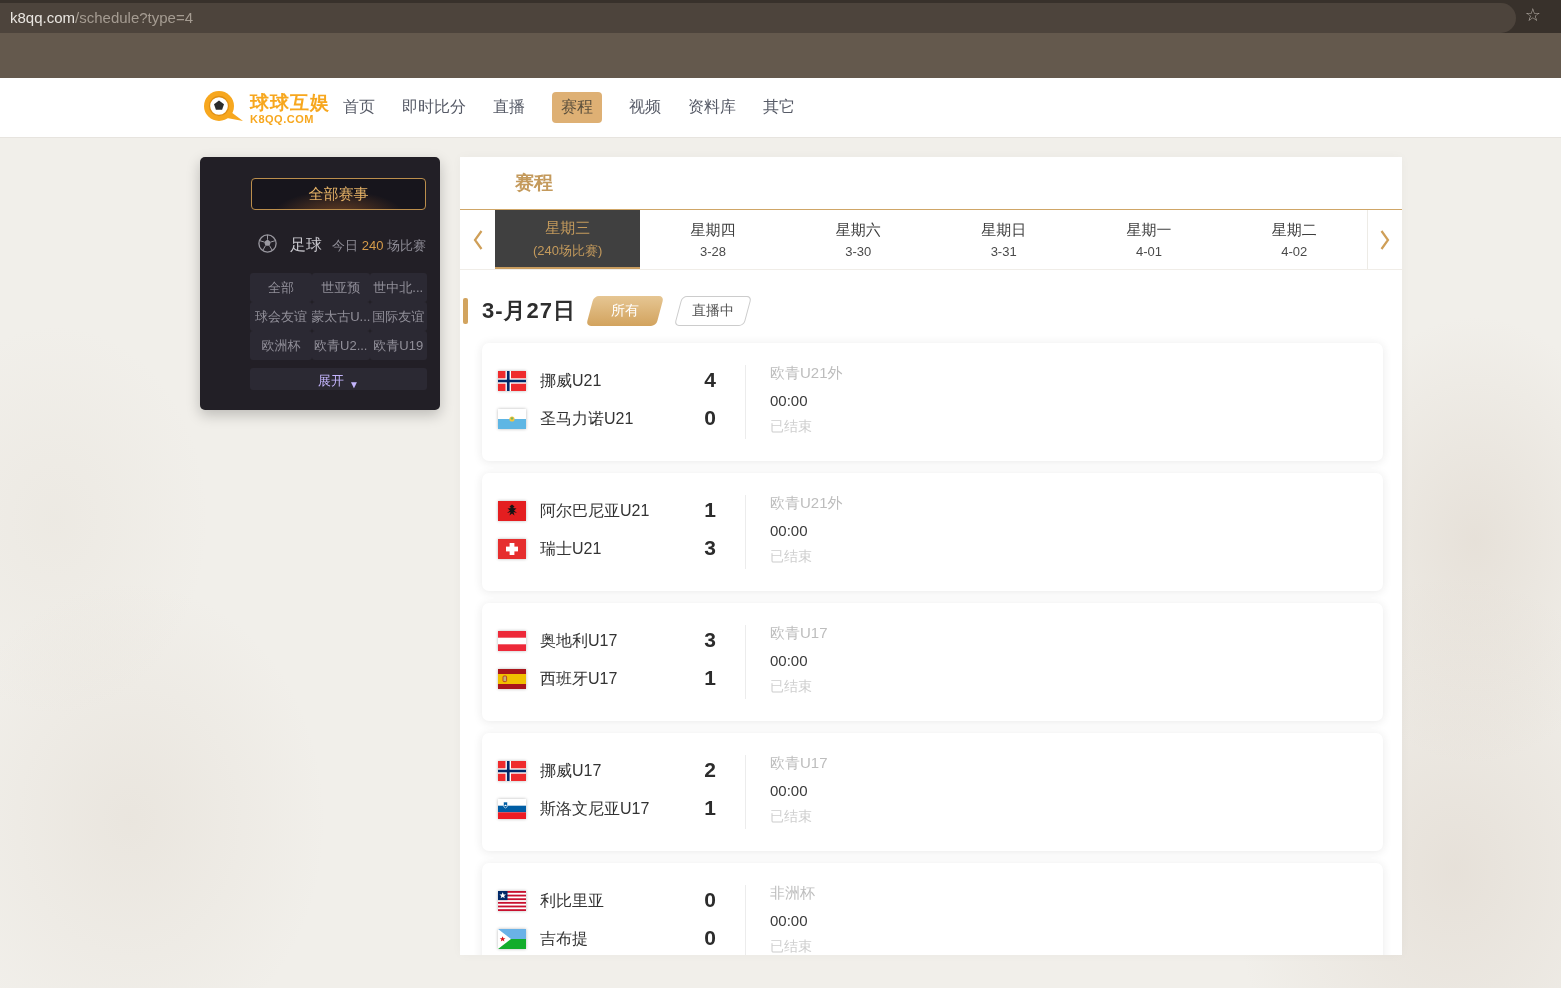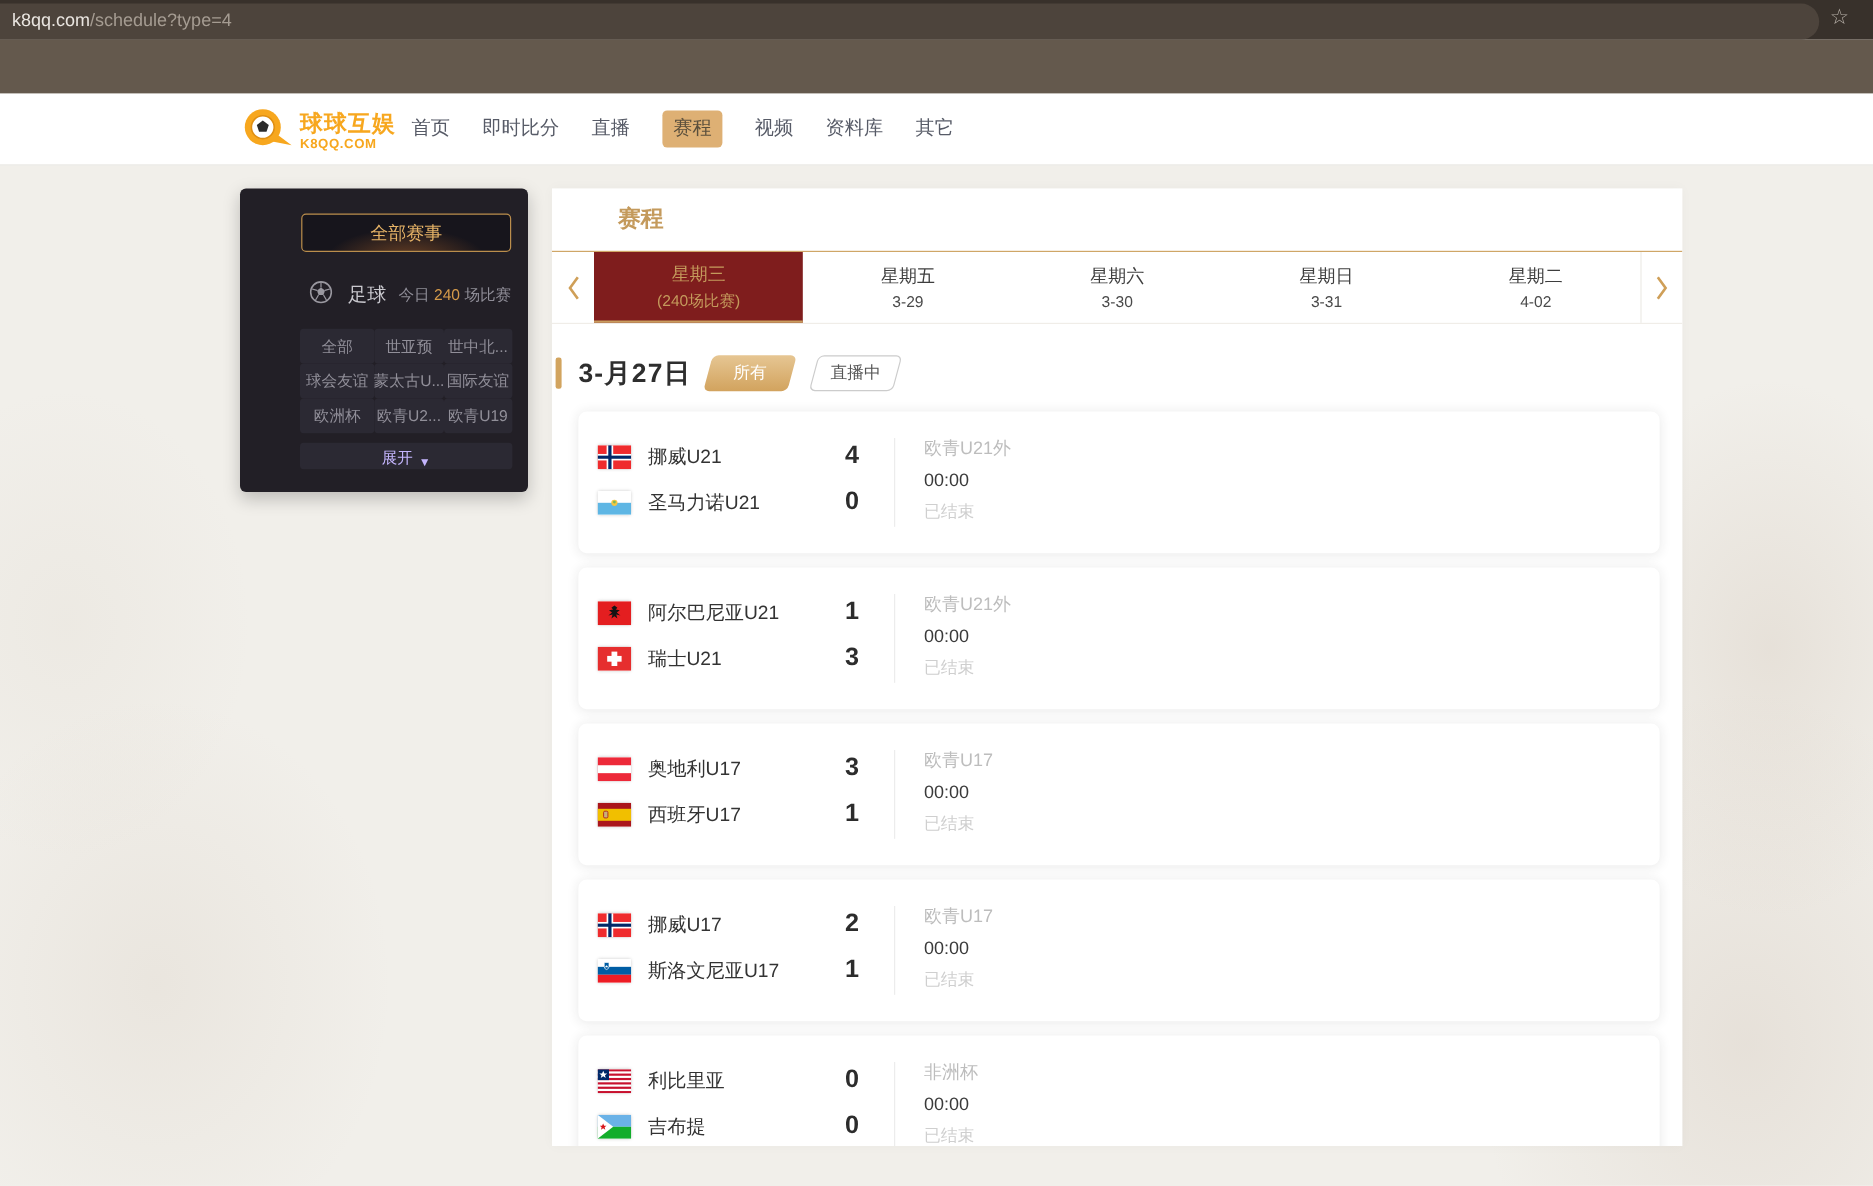--- a/index.html
+++ b/index.html
@@ -64,21 +64,21 @@
   
   .main { position:absolute; left:460px; top:157px; width:942px; height:798px; background:#fff; overflow:hidden; box-shadow:0 0 10px rgba(0,0,0,.03); }
   .m-header { height:52px; border-bottom:1px solid #cfa667; }
   .m-title { padding-left:55px; line-height:52px; font-size:19px; font-weight:bold; color:#c49a5c; }
   .tabs { height:59px; display:flex; align-items:stretch; border-bottom:1px solid #f0ede8; }
   .chev { width:35px; display:flex; align-items:center; justify-content:center; cursor:pointer; }
   .chev.right { width:34px; border-left:1px solid #edebe6; }
   .tab { flex:1; display:flex; flex-direction:column; align-items:center; justify-content:center; gap:4px; cursor:pointer; }
   .tab .d1 { font-size:15px; color:#3e3e3e; }
   .tab .d2 { font-size:13px; color:#4a4a4a; }
-  .tab.active { background:#7f1d1d; box-shadow:inset 0 -2px 0 #c99d5f; }
+  .tab.active { background:#404040; box-shadow:inset 0 -2px 0 #c99d5f; }
   .tab.active .d1, .tab.active .d2 { color:#c49a5c; }
 
   .date-row { margin:25px 0 0 3px; display:flex; align-items:center; height:32px; }
   .date-bar { width:5px; height:26px; background:#d2a45f; border-radius:2px; margin-right:14px; }
   .date-text { font-size:22px; font-weight:bold; color:#2e2e2e; letter-spacing:1px; }
   .tag { transform:skewX(-15deg); border-radius:5px; cursor:pointer; }
   .tag > span { display:block; transform:skewX(15deg); font-size:14px; }
   .tag-all { margin-left:14px; background:linear-gradient(180deg,#e6c693,#d2a35e); padding:6px 21px; }
   .tag-all > span { color:#fff; }
   .tag-live { margin-left:18px; background:#fff; border:1px solid #ccc; padding:5px 13px; }
@@ -208,30 +208,34 @@
       <svg width="12" height="22" viewBox="0 0 12 22">
           <path d="M9.5 2 L3 11 L9.5 20" fill="none" stroke="#cf9f58" stroke-width="2.2"></path>
         </svg>
     </div>
     <div class="tabs-track" style="display:flex;flex:1;">
         <div class="tab active">
       <span class="d1">星期三</span>
       <span class="d2">(240场比赛)</span>
     </div>
         <div class="tab">
-      <span class="d1">星期五</span>
-      <span class="d2">3-29</span>
+      <span class="d1">星期四</span>
+      <span class="d2">3-28</span>
     </div>
         <div class="tab">
       <span class="d1">星期六</span>
       <span class="d2">3-30</span>
     </div>
         <div class="tab">
       <span class="d1">星期日</span>
       <span class="d2">3-31</span>
+    </div>
+        <div class="tab">
+      <span class="d1">星期一</span>
+      <span class="d2">4-01</span>
     </div>
         <div class="tab">
       <span class="d1">星期二</span>
       <span class="d2">4-02</span>
     </div>
       </div>
     <div class="chev right">
       <svg width="12" height="22" viewBox="0 0 12 22">
           <path d="M2.5 2 L9 11 L2.5 20" fill="none" stroke="#cf9f58" stroke-width="2.2"></path>
         </svg>

